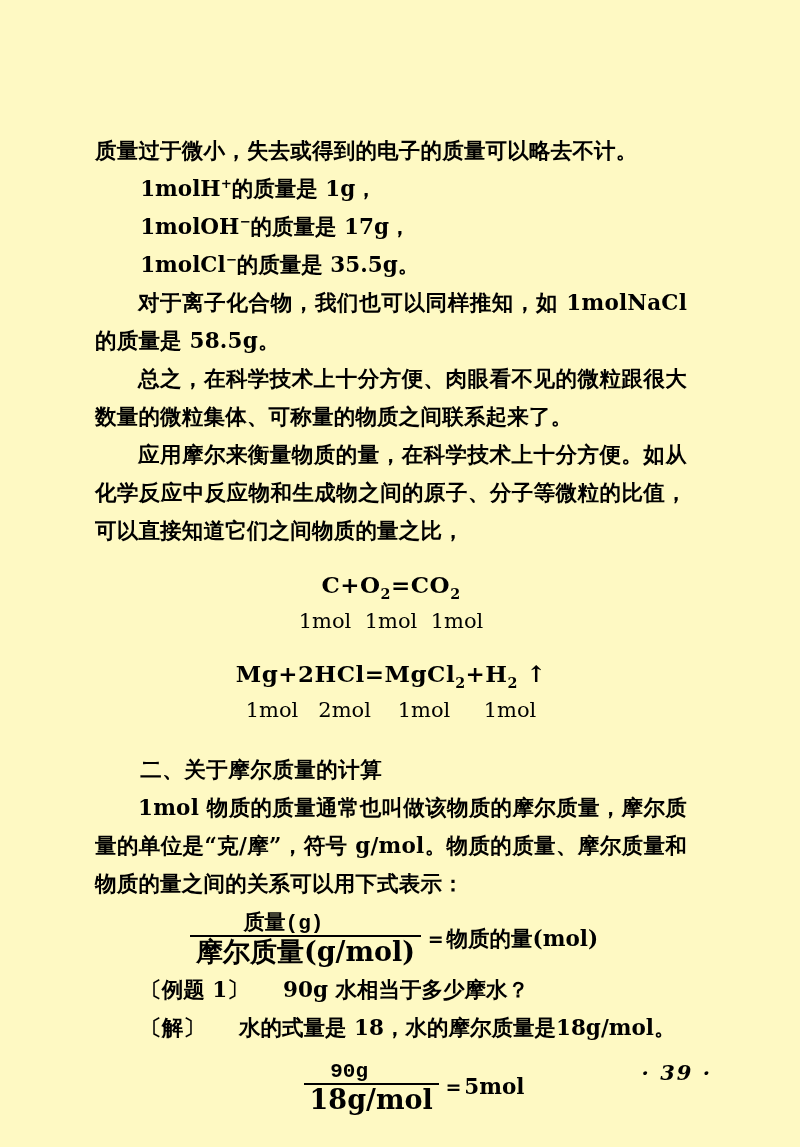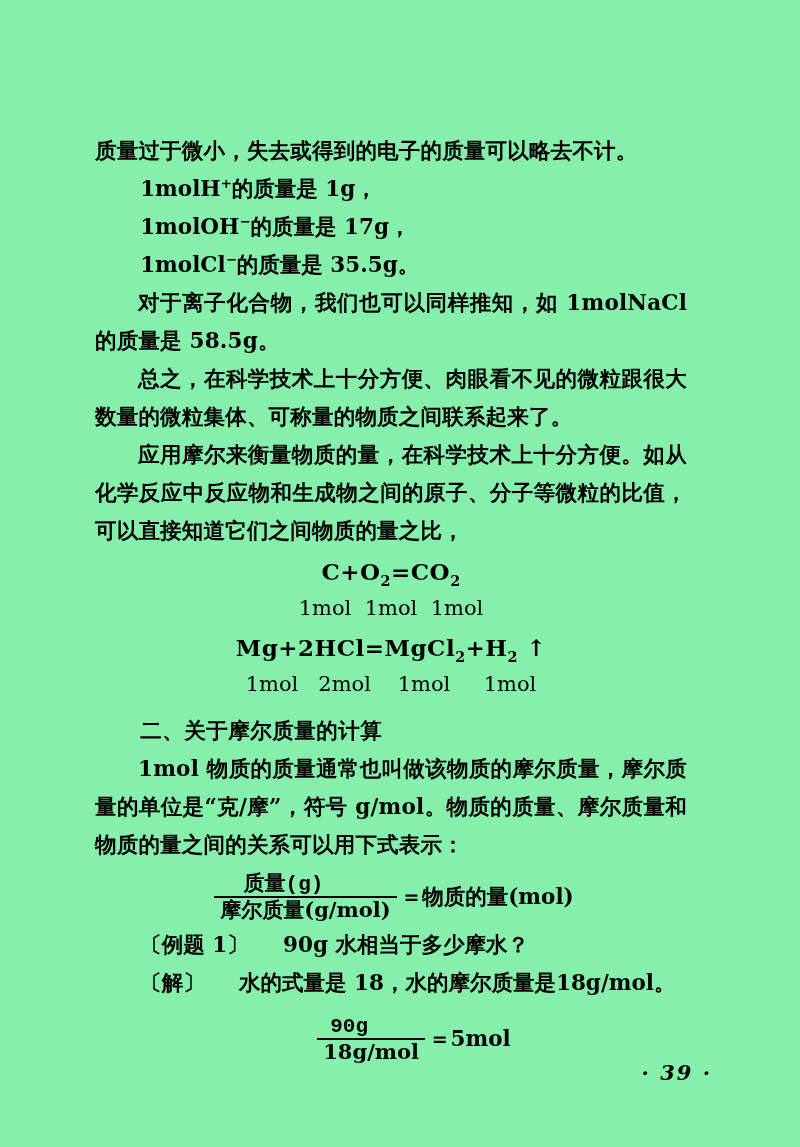--- a/index.html
+++ b/index.html
@@ -9,21 +9,21 @@
     background: #ffffff;
   }
   body {
     font-family: "DejaVu Serif", "Liberation Serif", serif;
     color: #000000;
   }
   .page {
     position: relative;
     width: 800px;
     height: 1147px;
-    background: #86efac;
+    background: #fef9c3;
     overflow: hidden;
     box-sizing: border-box;
   }
   .content {
     position: absolute;
     left: 95px;
     top: 132px;
     width: 592px;
   }
 
@@ -67,21 +67,21 @@
   }
   sub.sb {
     font-size: 0.62em;
     vertical-align: sub;
     line-height: 0;
     font-weight: 700;
   }
 
   
   .eq-block {
-    margin: 4px;
+    margin: 17px;
     text-align: center;
   }
   .eq {
     font-family: "DejaVu Serif", "Liberation Serif", serif;
     font-weight: 700;
     font-size: 23px;
     line-height: 36px;
     letter-spacing: 0.5px;
     white-space: nowrap;
     display: block;
@@ -130,21 +130,21 @@
   .frac .num {
     padding: 0 6px 1px 6px;
     font-size: 21px;
     font-weight: 700;
     white-space: nowrap;
     font-family: Liberation Mono, monospace;
   }
   .frac .den {
     border-top: 2.5px solid #000;
     padding: 1px 6px 0 6px;
-    font-size: 21px;
+    font-size: 27px;
     font-weight: 700;
     white-space: nowrap;
     font-family: "DejaVu Serif", "Liberation Serif", serif;
     margin-left: 44px;
   }
   .frac-eq {
     font-size: 21.5px;
     font-weight: 700;
     margin-left: 2px;
     white-space: nowrap;

